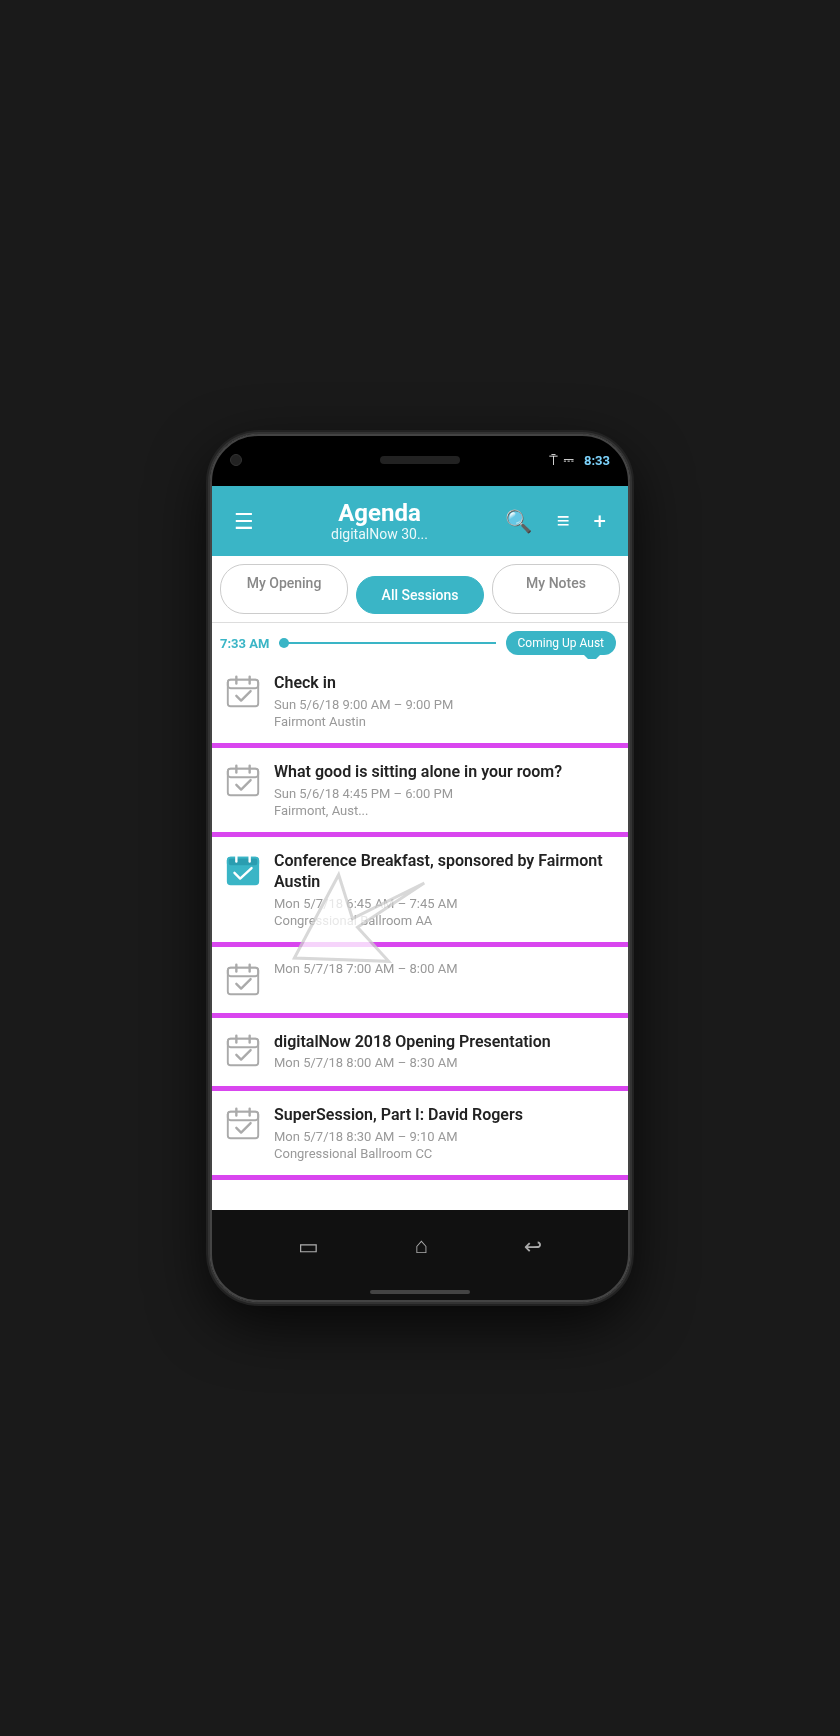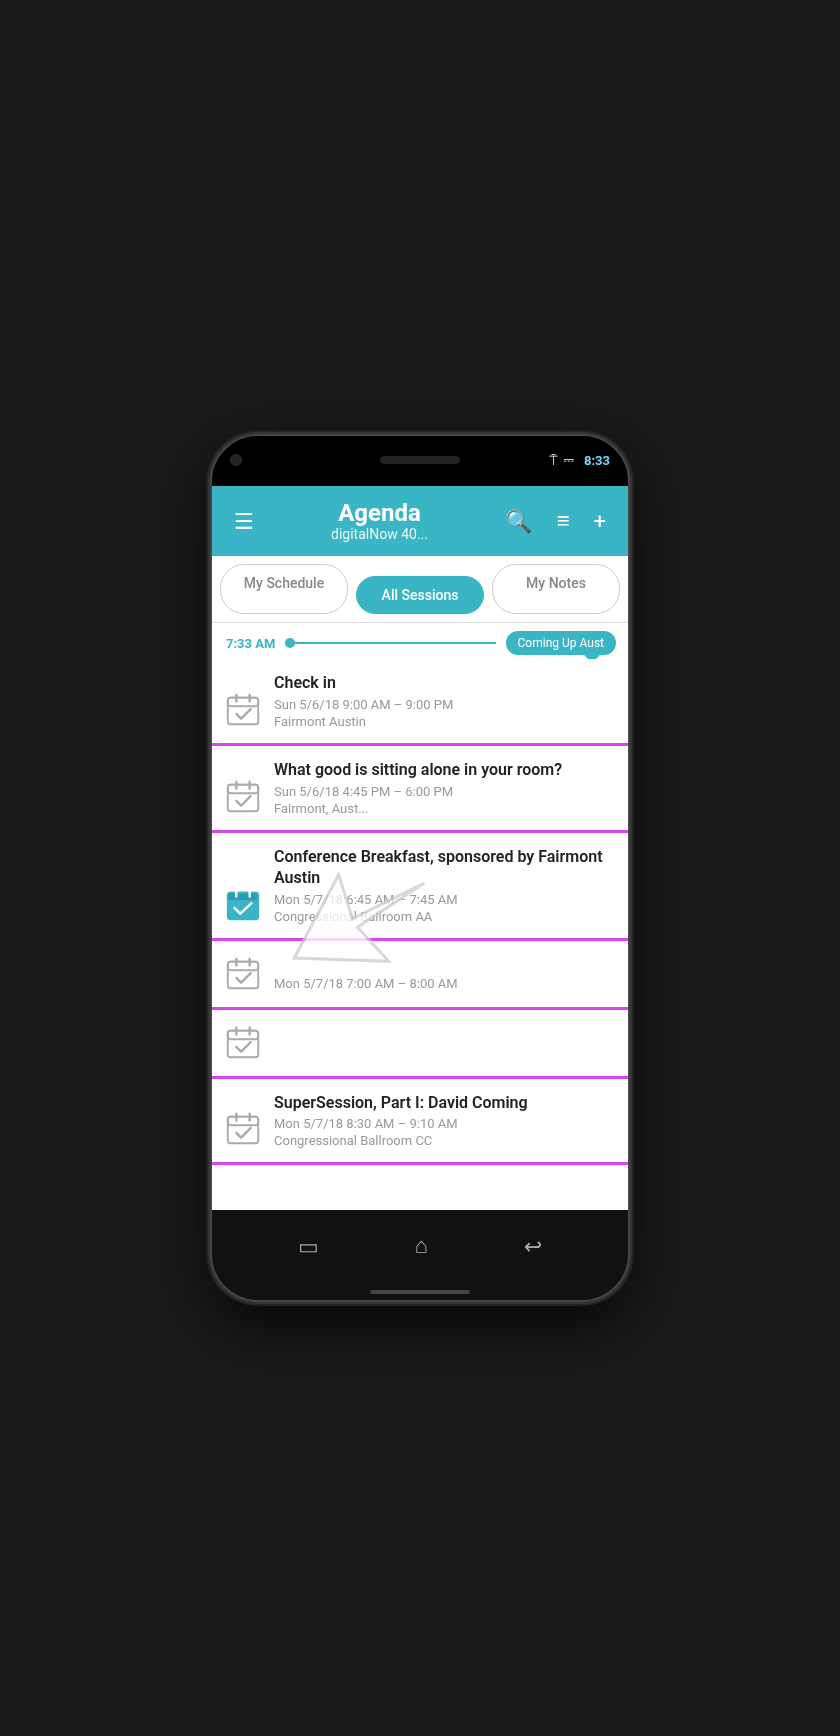--- a/index.html
+++ b/index.html
@@ -143,21 +143,21 @@
     .tab-item.active {
       background: #3ab5c6;
       color: #fff;
       border-color: #3ab5c6;
       margin-top: 12px;
     }
     
     .time-indicator {
       display: flex;
       align-items: center;
-      padding: 8px 14px 4px 16px;
+      padding: 8px 14px 4px 10px;
       gap: 10px;
       flex-shrink: 0;
       position: relative;
     }
     .time-label {
       color: #3ab5c6;
       font-size: 13px;
       font-weight: bold;
       white-space: nowrap;
     }
@@ -198,23 +198,23 @@
       border-top: 8px solid #3ab5c6;
     }
     
     .sessions-list {
       flex: 1;
       overflow-y: auto;
       background: #fff;
     }
     .session-item {
       display: flex;
-      align-items: flex-end;
+      align-items: flex-start;
       padding: 14px 14px;
-      border-bottom: 3px solid #d946ef;
+      border-bottom: 5px solid #d946ef;
       gap: 12px;
       position: relative;
     }
     .session-icon {
       width: 42px;
       height: 42px;
       flex-shrink: 0;
       display: flex;
       align-items: center;
       justify-content: center;
@@ -302,32 +302,32 @@
         <span class="wifi-icon">⍑</span>
         <span class="battery-icon">⎓</span>
         <span class="time-display">8:33</span>
       </div>
     </div>
 
     <div class="app-header">
       <span class="header-icon">☰</span>
       <div class="header-title-group">
         <div class="header-title">Agenda</div>
-        <div class="header-subtitle">digitalNow 40...</div>
+        <div class="header-subtitle">digitalNow 30...</div>
       </div>
       <div class="header-icons-right">
         <span class="header-icon">🔍</span>
         <span class="header-icon">≡</span>
         <span class="header-icon">+</span>
       </div>
     </div>
 
     <div class="tab-bar">
       <div class="tab-item">
-        <span>My Schedule</span>
+        <span>My Opening</span>
       </div>
       <div class="tab-item active">
         <span>All Sessions</span>
       </div>
       <div class="tab-item">
         <span>My Notes</span>
       </div>
     </div>
 
     <div class="time-indicator">
@@ -417,34 +417,38 @@
       <div class="session-item">
         <div class="session-icon cal-icon">
           <svg viewBox="0 0 40 40" fill="none" xmlns="http://www.w3.org/2000/svg">
             <rect x="4" y="7" width="32" height="28" rx="3" stroke="#aaa" stroke-width="2" fill="none"></rect>
             <rect x="4" y="7" width="32" height="9" rx="3" stroke="#aaa" stroke-width="2" fill="none"></rect>
             <line x1="13" y1="4" x2="13" y2="11" stroke="#aaa" stroke-width="2.5" stroke-linecap="round"></line>
             <line x1="27" y1="4" x2="27" y2="11" stroke="#aaa" stroke-width="2.5" stroke-linecap="round"></line>
             <polyline points="13,24 18,29 28,19" stroke="#aaa" stroke-width="2.5" stroke-linecap="round" stroke-linejoin="round" fill="none"></polyline>
           </svg>
         </div>
+        <div class="session-info">
+          <div class="session-title">digitalNow 2018 Opening Presentation</div>
+          <div class="session-time">Mon 5/7/18 8:00 AM – 8:30 AM</div>
+        </div>
       </div>
 
       <div class="session-item">
         <div class="session-icon cal-icon">
           <svg viewBox="0 0 40 40" fill="none" xmlns="http://www.w3.org/2000/svg">
             <rect x="4" y="7" width="32" height="28" rx="3" stroke="#aaa" stroke-width="2" fill="none"></rect>
             <rect x="4" y="7" width="32" height="9" rx="3" stroke="#aaa" stroke-width="2" fill="none"></rect>
             <line x1="13" y1="4" x2="13" y2="11" stroke="#aaa" stroke-width="2.5" stroke-linecap="round"></line>
             <line x1="27" y1="4" x2="27" y2="11" stroke="#aaa" stroke-width="2.5" stroke-linecap="round"></line>
             <polyline points="13,24 18,29 28,19" stroke="#aaa" stroke-width="2.5" stroke-linecap="round" stroke-linejoin="round" fill="none"></polyline>
           </svg>
         </div>
         <div class="session-info">
-          <div class="session-title">SuperSession, Part I: David Coming</div>
+          <div class="session-title">SuperSession, Part I: David Rogers</div>
           <div class="session-time">Mon 5/7/18 8:30 AM – 9:10 AM</div>
           <div class="session-location">Congressional Ballroom CC</div>
         </div>
       </div>
 
 
     </div>
 
     <div class="nav-bar">
       <span class="nav-btn">▭</span>

